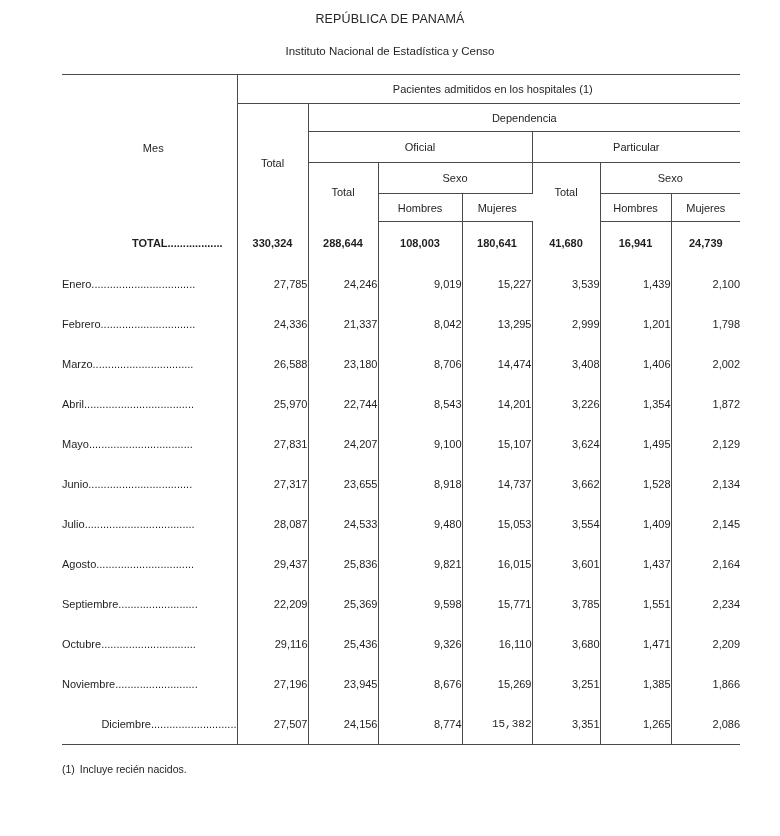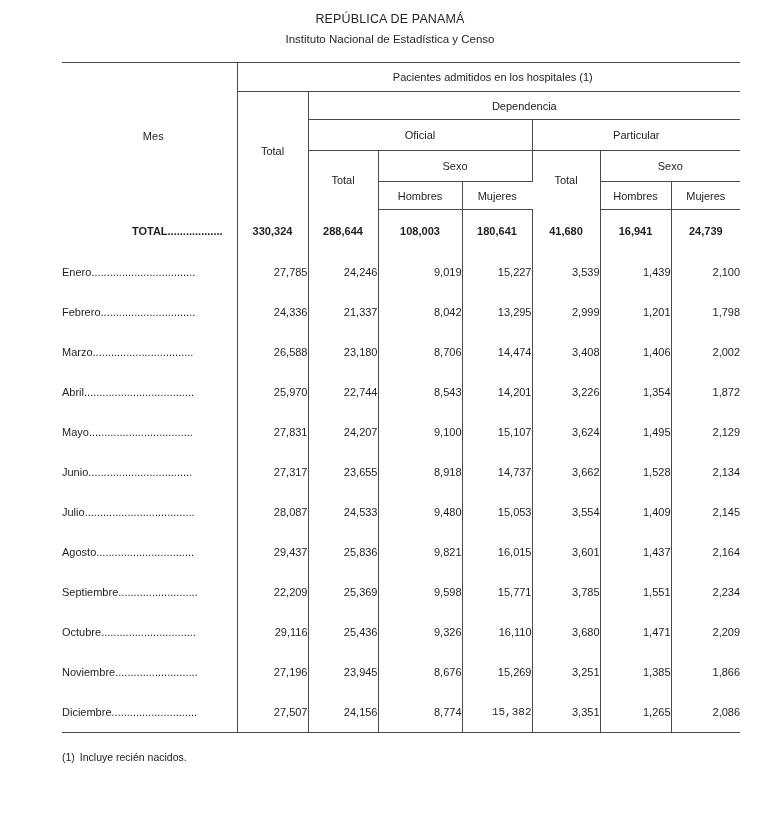--- a/index.html
+++ b/index.html
@@ -31,21 +31,21 @@
   .masthead .line2 {
     font-size: 12.5px;
     letter-spacing: .15px;
     line-height: 18px;
     color: #262626;
     text-align: center;
   }
   .masthead .line3 {
     font-size: 11.5px;
     line-height: 18px;
-    margin-top: 2px;
+    margin-top: 14px;
     color: #262626;
   }
 
   .doctitle {
     text-align: center;
     margin-top: 17px;
   }
   .doctitle .t1,
   .doctitle .t2 {
     font-size: 11.3px;
@@ -302,21 +302,21 @@
             <td class="label vr"><span>Noviembre</span><span class="dots">...........................</span></td>
             <td class="num vr">27,196</td>
             <td class="num vr">23,945</td>
             <td class="num vr">8,676</td>
             <td class="num vr">15,269</td>
             <td class="num vr">3,251</td>
             <td class="num vr">1,385</td>
             <td class="num">1,866</td>
           </tr>
           <tr>
-            <td class="label vr" style="border-bottom: 1.6px solid rgb(74, 74, 74);"><span>Diciembre</span><span class="dots">............................</span></td>
+            <td class="label vr" style="border-bottom: 1.6px solid rgb(74, 74, 74); text-align: right;"><span>Diciembre</span><span class="dots">............................</span></td>
             <td class="num vr" style="border-bottom: 1.6px solid rgb(74, 74, 74);">27,507</td>
             <td class="num vr" style="border-bottom: 1.6px solid rgb(74, 74, 74);">24,156</td>
             <td class="num vr" style="border-bottom: 1.6px solid rgb(74, 74, 74);">8,774</td>
             <td class="num vr" style="border-bottom: 1.6px solid rgb(74, 74, 74); font-family: Liberation Mono, monospace;">15,382</td>
             <td class="num vr" style="border-bottom: 1.6px solid rgb(74, 74, 74);">3,351</td>
             <td class="num vr" style="border-bottom: 1.6px solid rgb(74, 74, 74);">1,265</td>
             <td class="num" style="border-bottom: 1.6px solid rgb(74, 74, 74);">2,086</td>
           </tr>
         </tbody>
     </table>

